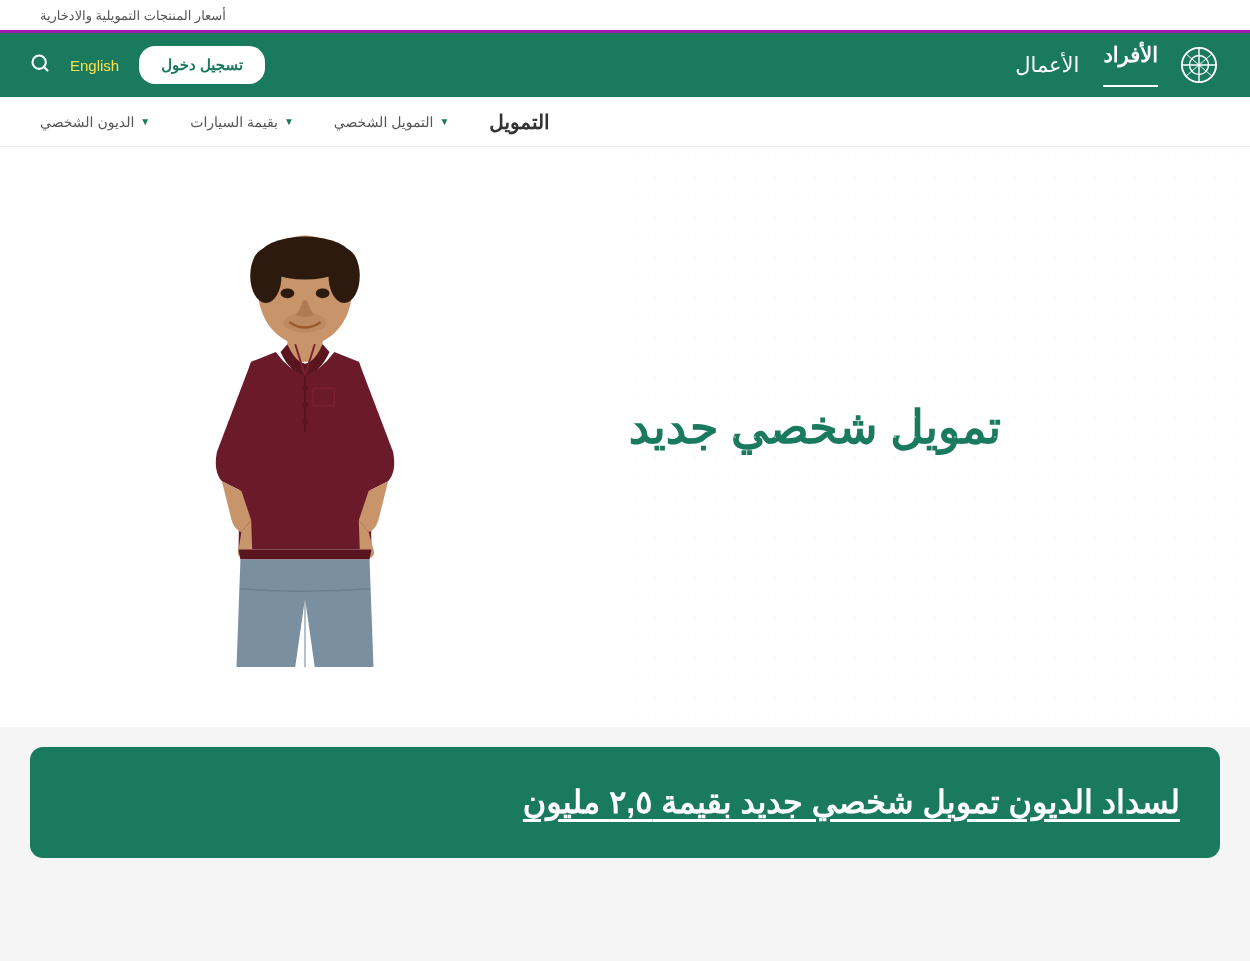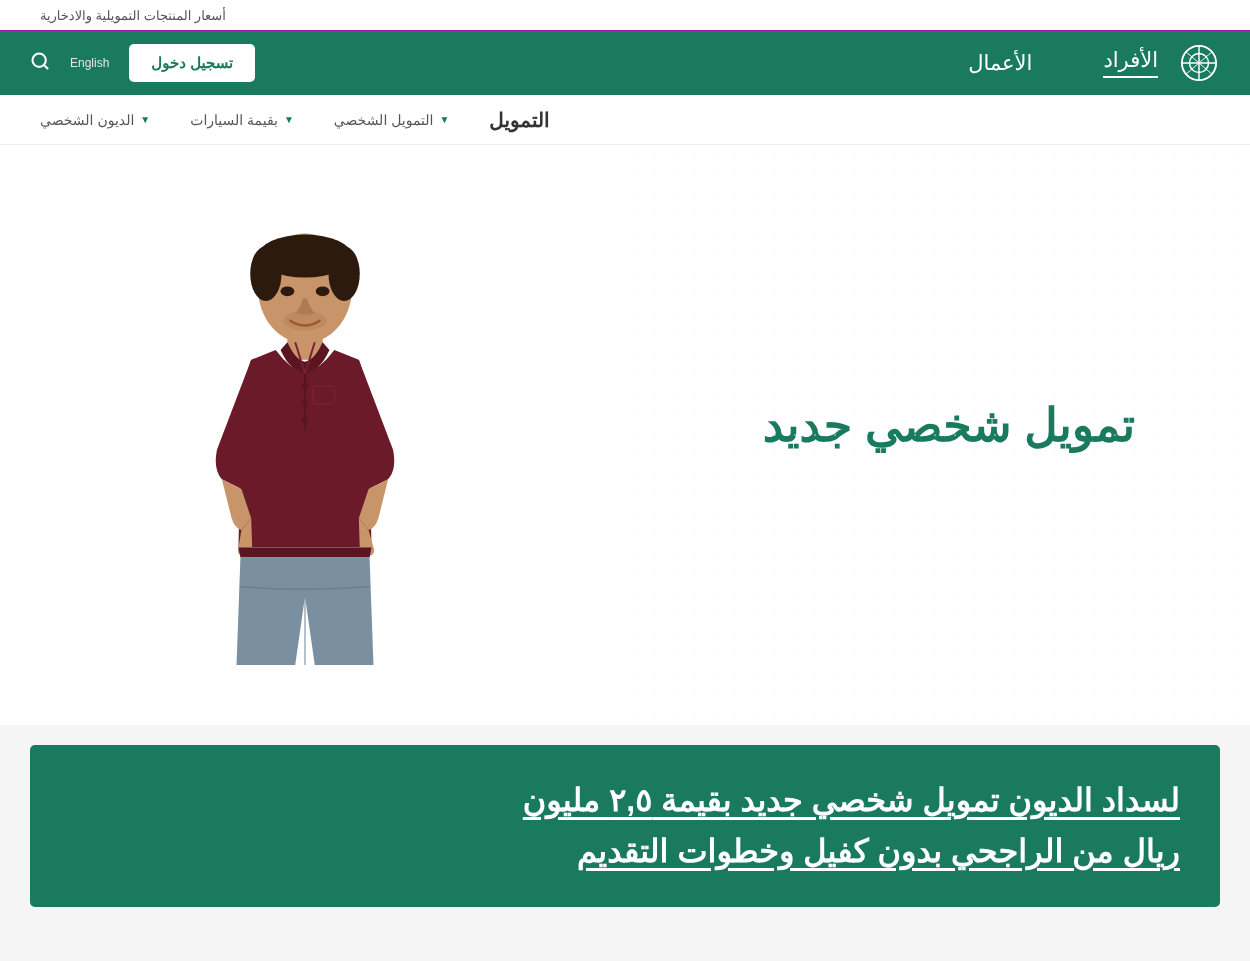--- a/index.html
+++ b/index.html
@@ -16,21 +16,21 @@
       width: 1250px;
       min-height: 961px;
       overflow-x: hidden;
     }
 
     
     .top-bar {
       background: #fff;
       padding: 6px 40px;
       text-align: left;
-      border-bottom: 1px solid #a21caf;
+      border-bottom: 3px solid #a21caf;
     }
 
     .top-bar-text {
       font-size: 13px;
       color: #555;
       direction: rtl;
       text-align: right;
     }
 
     
@@ -70,47 +70,46 @@
     }
 
     .nav-link {
       color: #fff;
       font-size: 21px;
       text-decoration: none;
       cursor: pointer;
     }
 
     .nav-link.active {
-      font-weight: normal;
+      font-weight: bold;
       border-bottom: 2px solid #fff;
-      padding-bottom: 4px;
-      margin-left: 47px;
+      padding-bottom: 18px;
     }
 
     .nav-left {
       display: flex;
       align-items: center;
       gap: 20px;
     }
 
     .login-btn {
       background: #fff;
       color: #1a7a5e;
       border: none;
       padding: 10px 22px;
-      border-radius: 5px;
+      border-radius: 16px;
       font-size: 15px;
       font-weight: bold;
       cursor: pointer;
       direction: rtl;
     }
 
     .nav-lang {
-      color: #e5e5e5;
-      font-size: 12px;
+      color: #fde047;
+      font-size: 15px;
       cursor: pointer;
     }
 
     .nav-search {
       color: #fff;
       font-size: 18px;
       cursor: pointer;
       background: none;
       border: none;
     }
@@ -164,21 +163,21 @@
       align-items: center;
       justify-content: space-between;
       width: 100%;
       max-width: 1100px;
       padding: 40px 40px 60px 40px;
       direction: rtl;
     }
 
     .hero-text {
       flex: 1;
-      text-align: right;
+      text-align: center;
     }
 
     .hero-title {
       font-size: 46px;
       font-weight: bold;
       color: #1a7a5e;
       line-height: 1.4;
       direction: rtl;
     }
 
@@ -204,21 +203,21 @@
     
     .person-svg {
       width: 280px;
       height: 450px;
     }
 
     
     .banner {
       background: #1a7a5e;
       margin: 20px 30px 30px 30px;
-      border-radius: 5px;
+      border-radius: 13px;
       padding: 30px 40px;
       direction: rtl;
     }
 
     .banner-text {
       color: #fff;
       font-size: 32px;
       font-weight: bold;
       line-height: 1.6;
       text-align: right;
@@ -366,15 +365,14 @@
           <circle cx="140" cy="209" r="3" fill="#5a1520"></circle>
         </svg>
       </div>
     </div>
   </div>
 </div>
 
 <div class="banner">
   <div class="banner-text">
     <span class="line1">لسداد الديون تمويل شخصي جديد بقيمة ٢,٥ مليون</span>
-    <span class="line2">ريال من الراجحي بدون كفيل وخطوات التقديم</span>
   </div>
 </div>
 
 </body></html>

